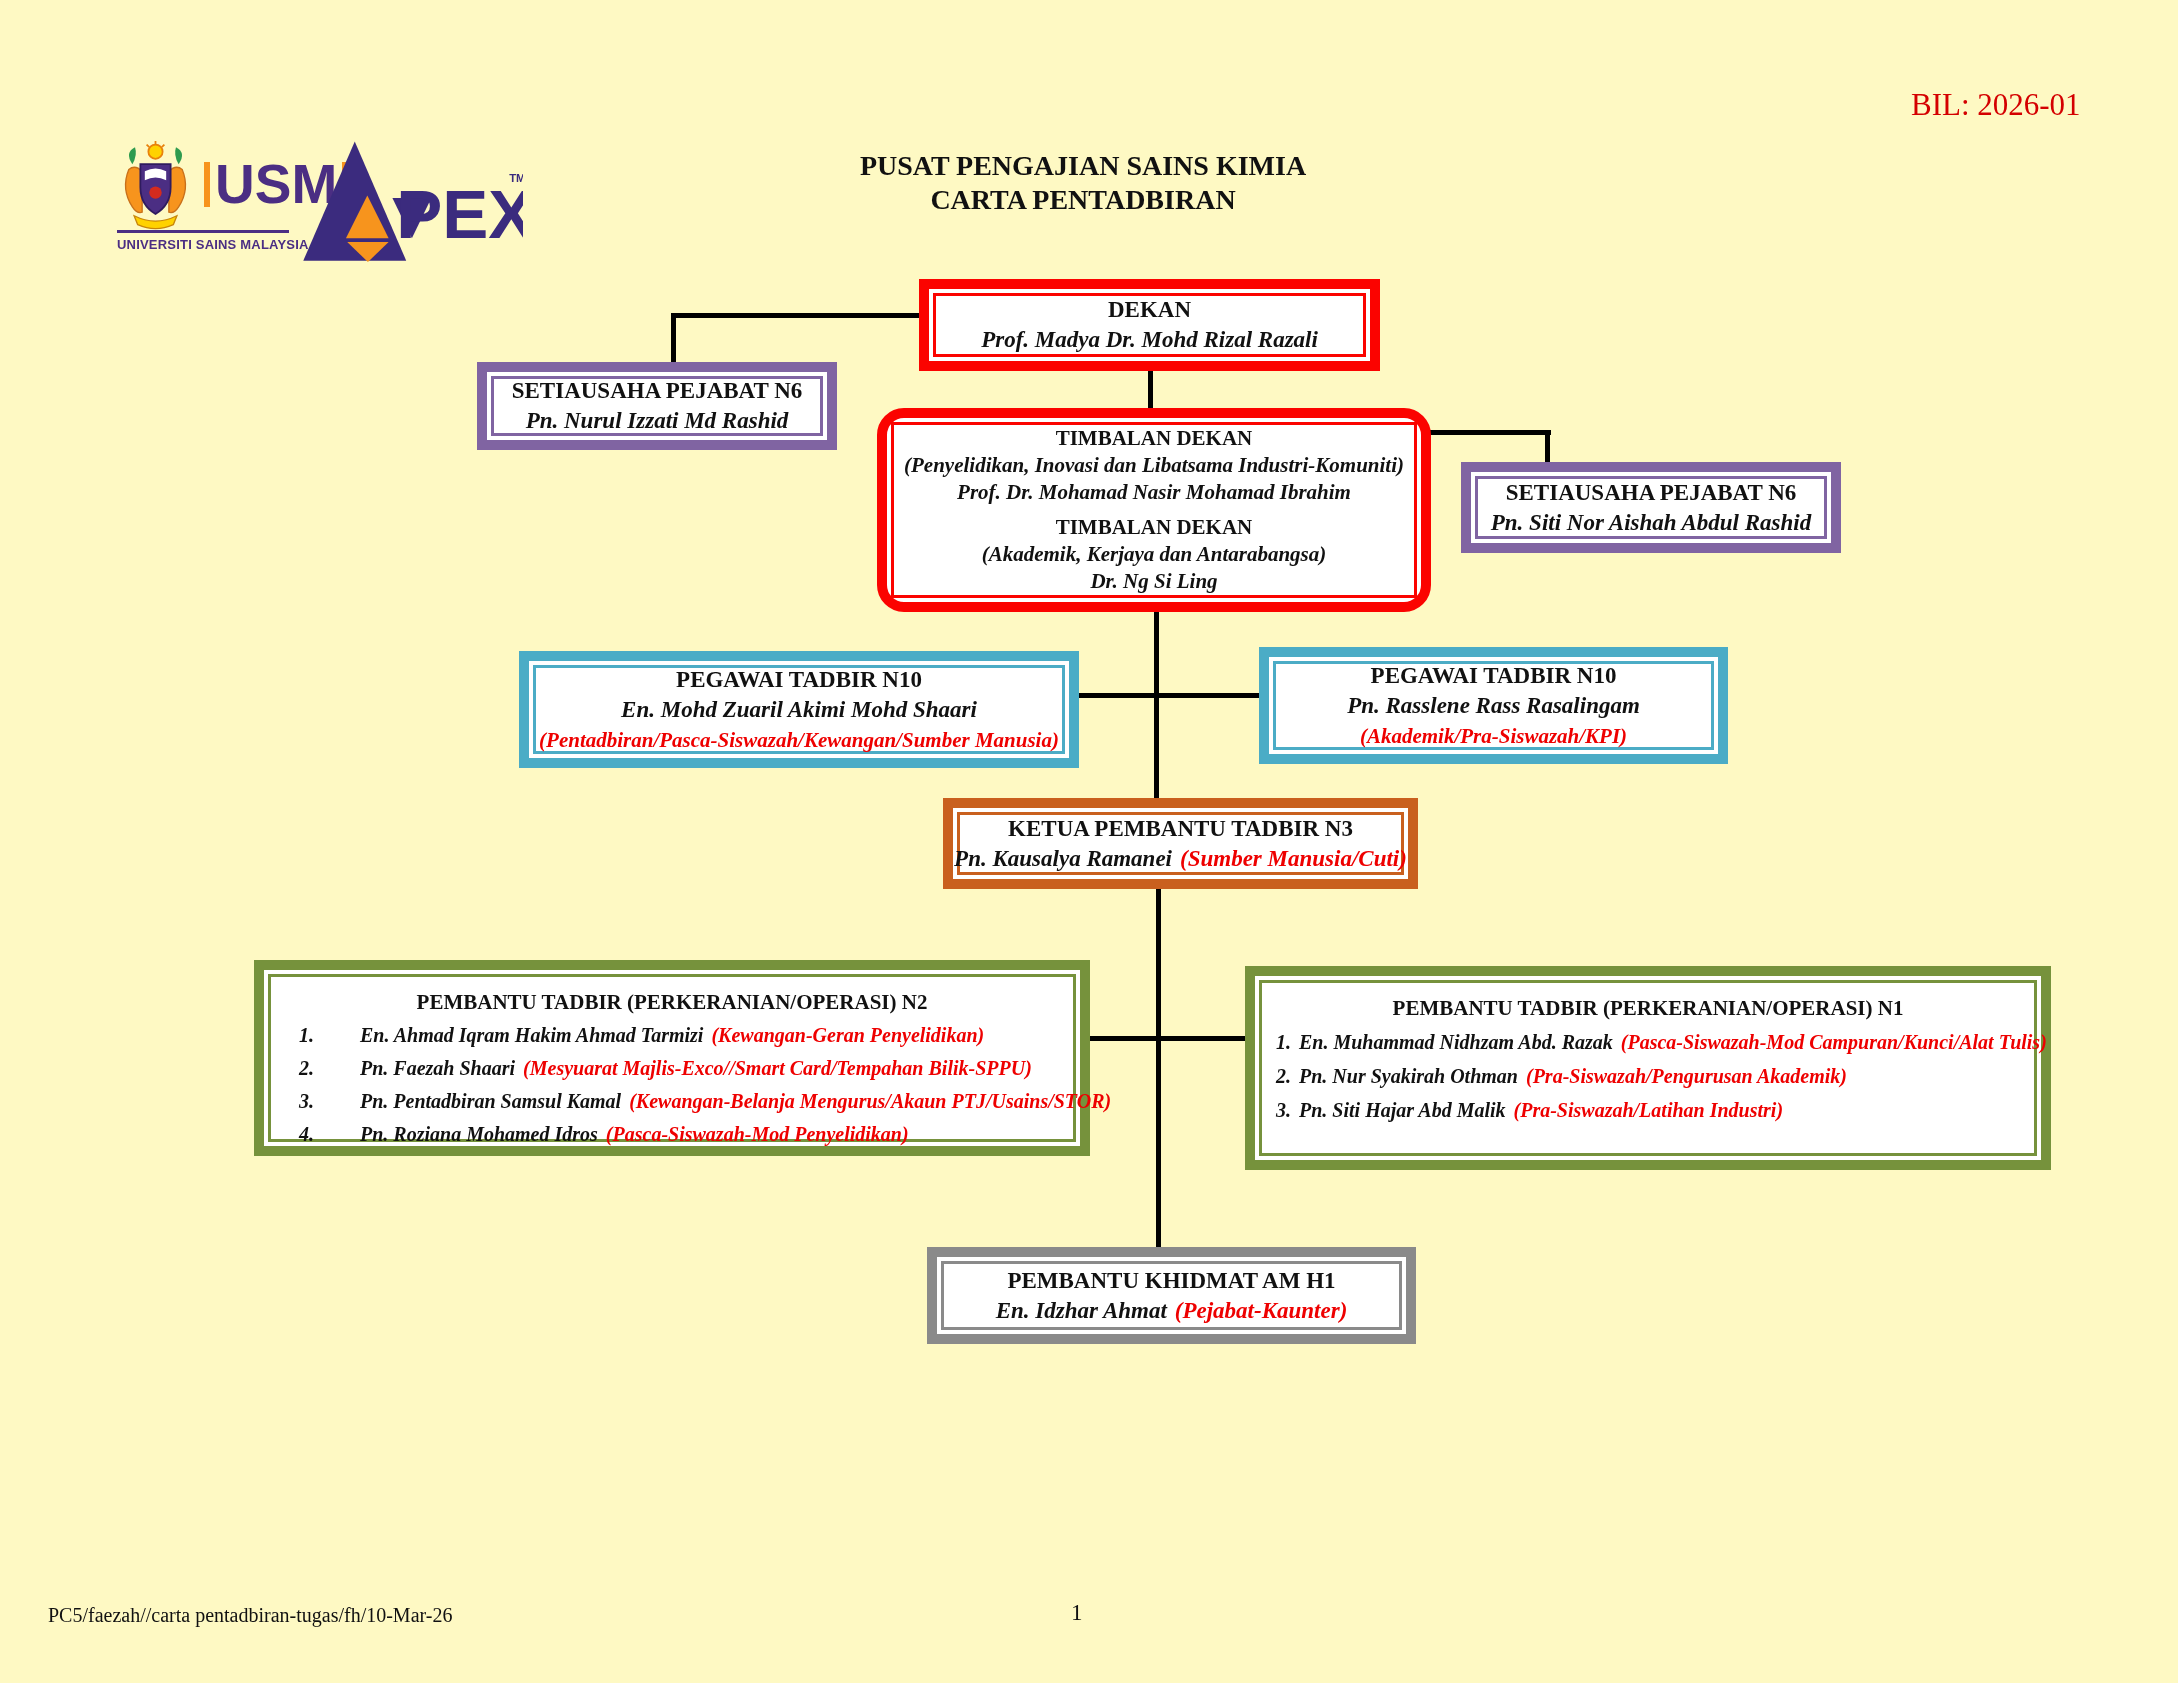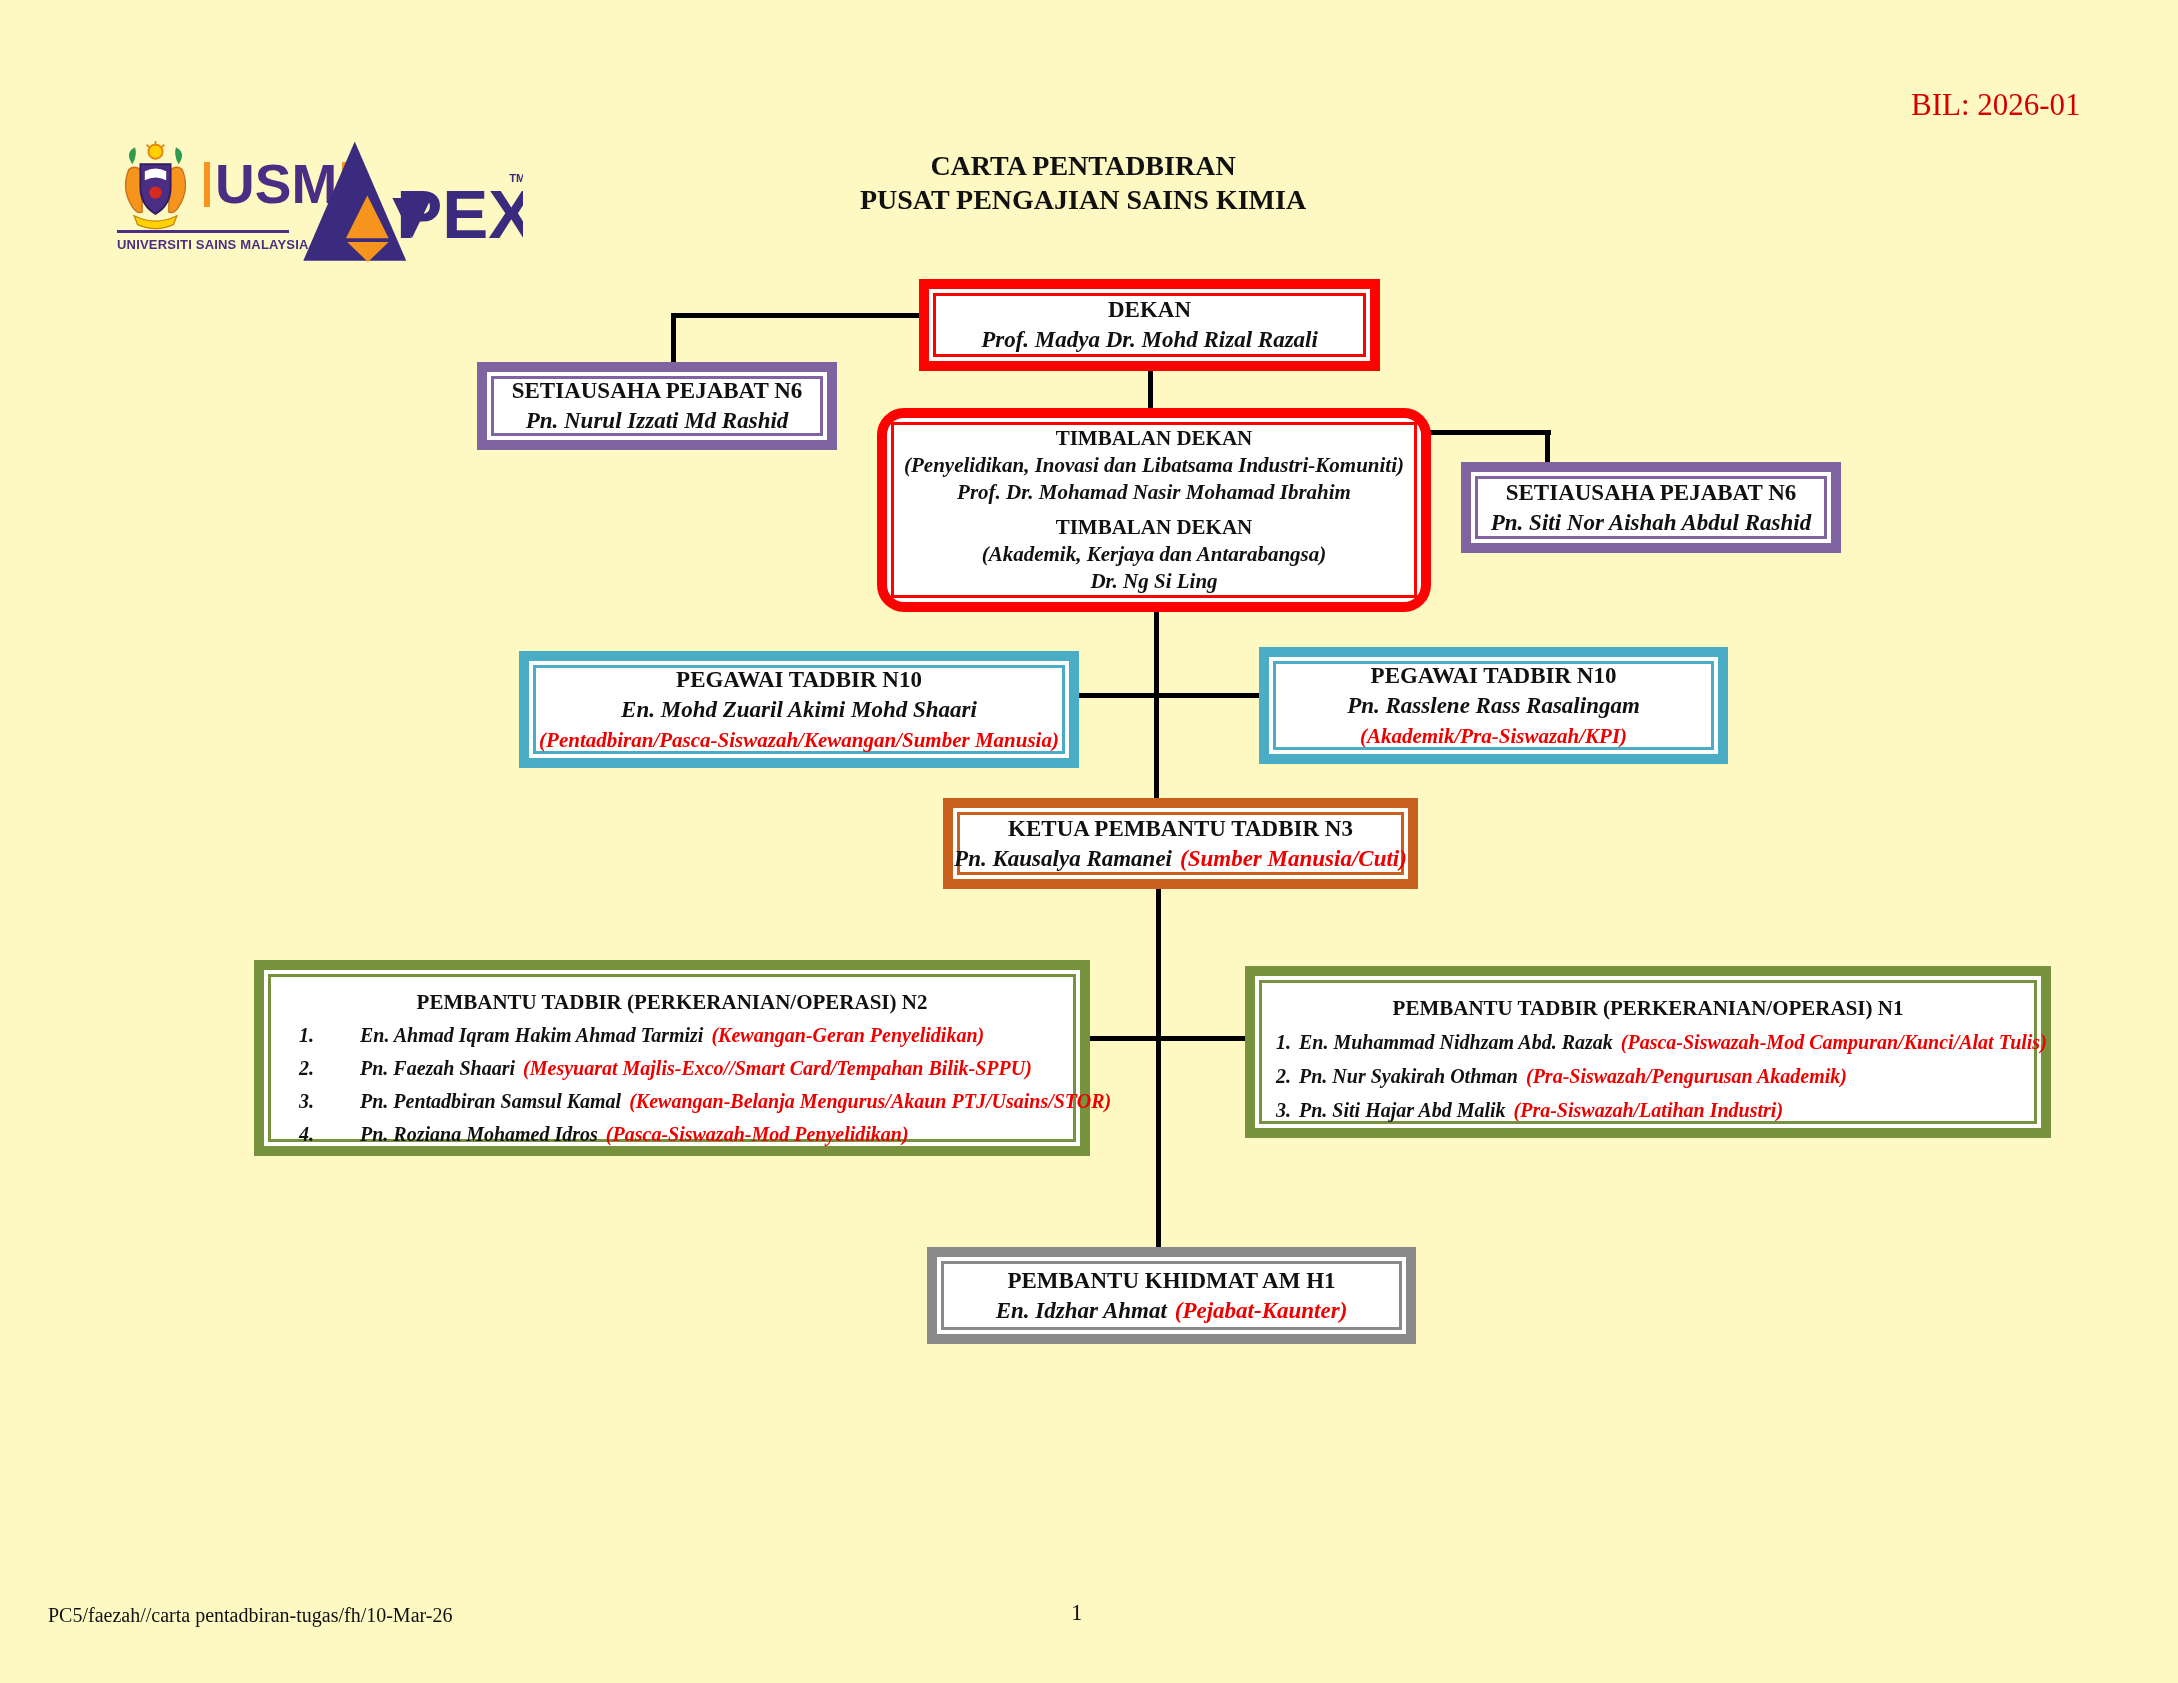--- a/index.html
+++ b/index.html
@@ -101,22 +101,22 @@
   <svg class="apex-logo" viewBox="0 0 360 200">
     <polygon points="92,6 10,196 174,196" fill="#3B2B7E"></polygon>
     <polygon points="112,92 78,160 146,160" fill="#F7941D"></polygon>
     <polygon points="80,166 146,166 113,198" fill="#F7941D"></polygon>
     <polygon points="152,96 214,96 183,160" fill="#3B2B7E"></polygon>
     <text x="158" y="160" font-family="Liberation Sans, sans-serif" font-weight="bold" font-size="110" fill="#3B2B7E">PEX</text>
     <text x="338" y="70" font-family="Liberation Sans, sans-serif" font-weight="bold" font-size="18" fill="#3B2B7E">TM</text>
   </svg>
 
   <div class="chart-title">
+    <div>PUSAT PENGAJIAN SAINS KIMIA</div>
     <div>CARTA PENTADBIRAN</div>
-    <div>PUSAT PENGAJIAN SAINS KIMIA</div>
   </div>
 
   <div class="hline" style="left:671px; top:313px; width:249px;"></div>
   <div class="vline" style="left:671px; top:313px; height:51px;"></div>
   <div class="vline" style="left:1148px; top:369px; height:41px;"></div>
   <div class="hline" style="left:1430px; top:430px; width:121px;"></div>
   <div class="vline" style="left:1545px; top:430px; height:35px;"></div>
   <div class="vline" style="left:1154px; top:610px; height:190px;"></div>
   <div class="hline" style="left:1077px; top:693px; width:184px;"></div>
   <div class="vline" style="left:1156px; top:887px; height:362px;"></div>
@@ -197,21 +197,21 @@
           <span class="duty-inline">(Kewangan-Belanja Mengurus/Akaun PTJ/Usains/STOR)</span>
         </div>
       <div class="li">
           <span class="num">4.</span>
           <span>Pn. Roziana Mohamed Idros</span>
           <span class="duty-inline">(Pasca-Siswazah-Mod Penyelidikan)</span>
         </div>
     </div>
   </div>
 
-  <div class="box green list-box" style="left:1245px; top:966px; width:806px; height:172px;">
+  <div class="box green list-box" style="left:1245px; top:966px; width:806px; height:204px;">
     <div class="inner">
       <div class="list-title">PEMBANTU TADBIR (PERKERANIAN/OPERASI) N1</div>
       <div class="li2"><span class="num">1.</span><span>En. Muhammad Nidhzam Abd. Razak</span><span class="duty-inline">(Pasca-Siswazah-Mod Campuran/Kunci/Alat Tulis)</span></div>
       <div class="li2"><span class="num">2.</span><span>Pn. Nur Syakirah Othman</span><span class="duty-inline">(Pra-Siswazah/Pengurusan Akademik)</span></div>
       <div class="li2"><span class="num">3.</span><span>Pn. Siti Hajar Abd Malik</span><span class="duty-inline">(Pra-Siswazah/Latihan Industri)</span></div>
     </div>
   </div>
 
   <div class="box gray" style="left:927px; top:1247px; width:489px; height:97px;">
     <div class="inner">

